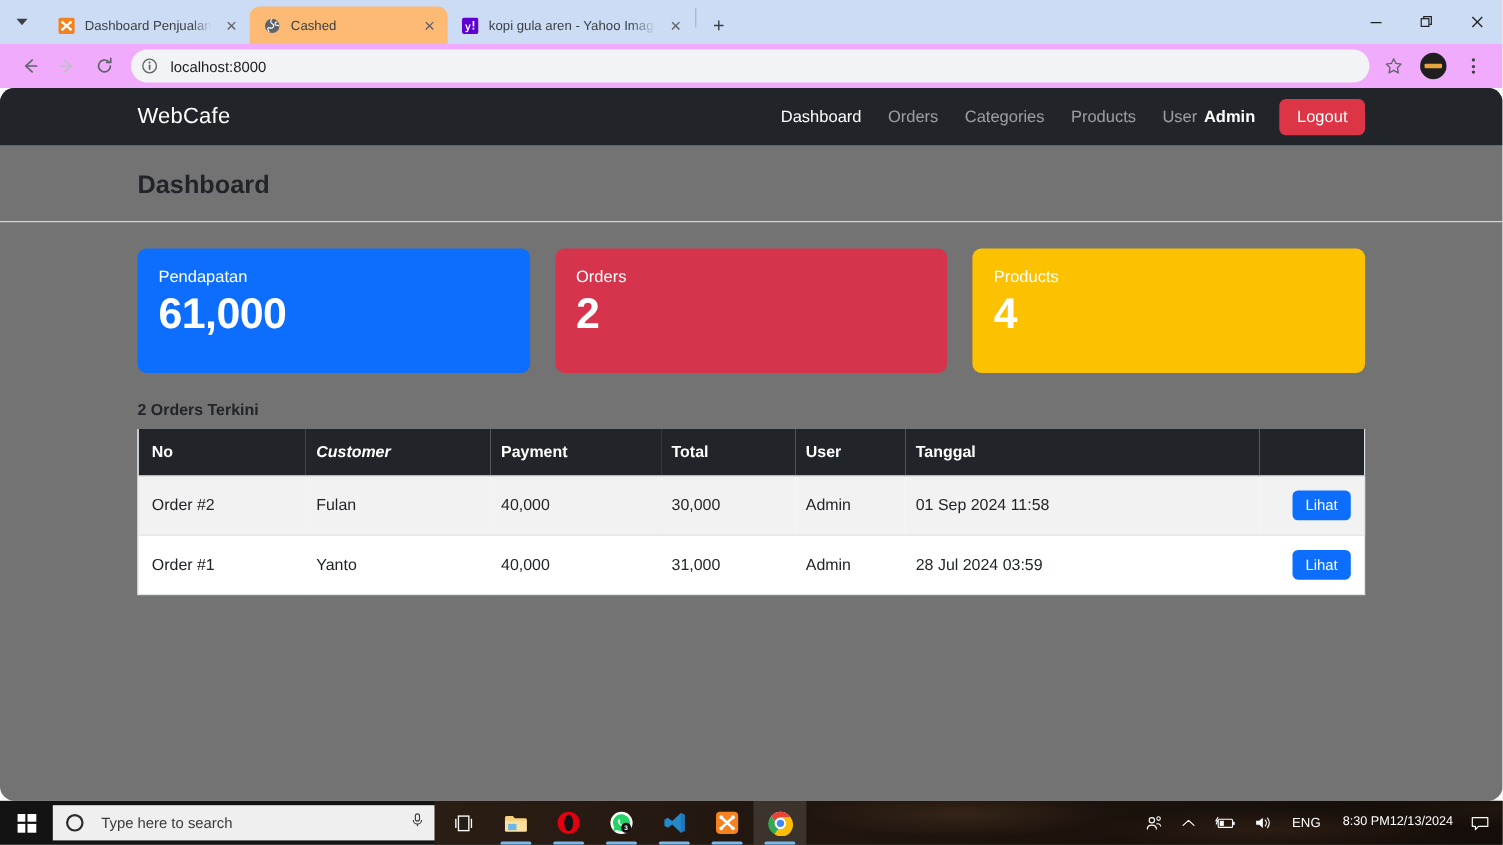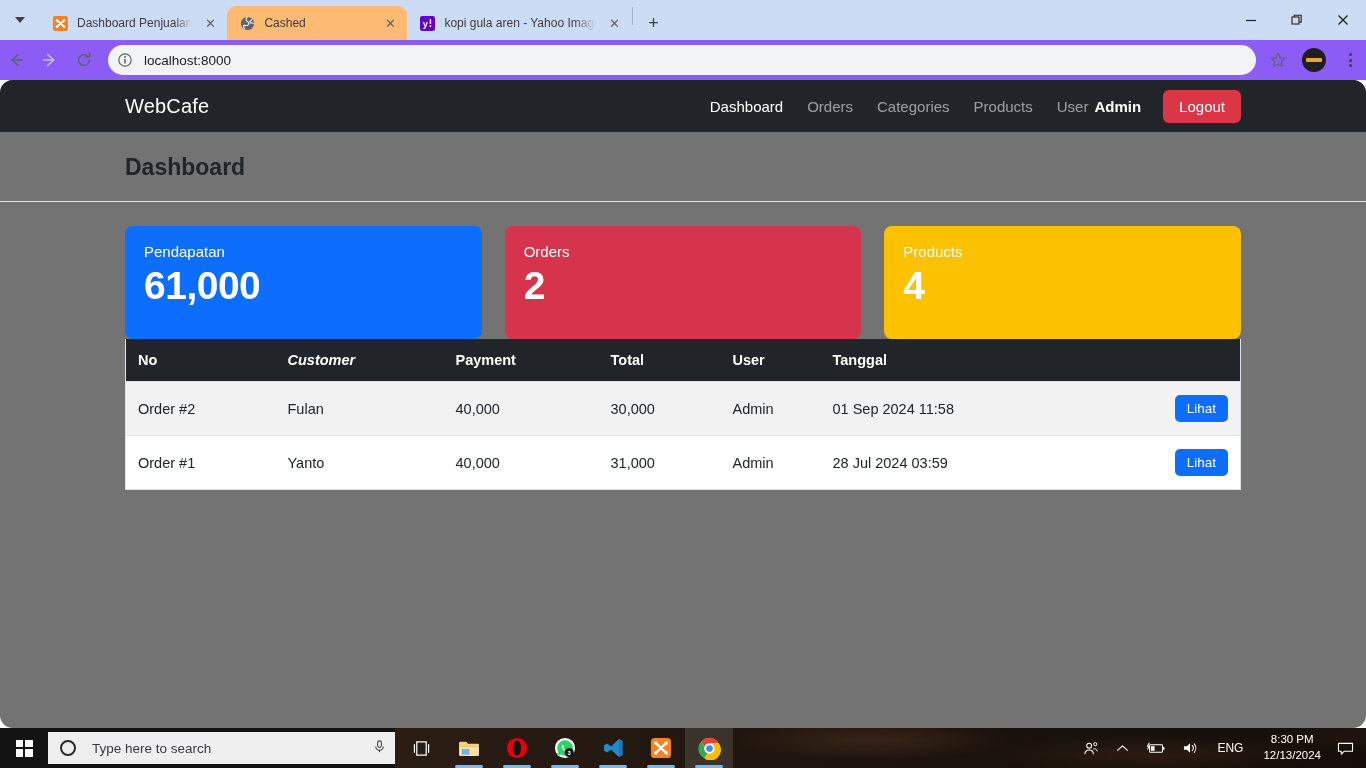--- a/index.html
+++ b/index.html
@@ -44,22 +44,22 @@
   }
   .tab-sep { width: 1px; height: 18px; background: #9cb4d8; align-self: center; margin: 0 1px 8px 1px; }
   .newtab {
     width: 28px; height: 28px; display: flex; align-items: center; justify-content: center;
     font-size: 18px; color: #3c4043; margin: 0 0 3px 5px; border-radius: 50%;
   }
   .win-controls { position: absolute; right: 0; top: 0; height: 40px; display: flex; }
   .win-btn { width: 46px; height: 40px; display: flex; align-items: center; justify-content: center; color: #202124; }
 
   .toolbar {
-    height: 40px; background: #8b5cf6; display: flex; align-items: center;
-    padding: 0 0; gap: 2px; flex: none;
+    height: 40px; background: #f0abfc; display: flex; align-items: center;
+    padding: 0 11px; gap: 2px; flex: none;
   }
   .tb-icon {
     width: 32px; height: 32px; display: flex; align-items: center; justify-content: center;
     border-radius: 50%; color: #3c4043; flex: none;
   }
   .omnibox {
     flex: 1; height: 30px; background: #f1f3f4; border-radius: 16px;
     display: flex; align-items: center; padding: 0 12px 0 6px; margin-left: 6px; margin-right: 4px;
     font-size: 13.5px; color: #202124; gap: 8px;
   }
@@ -177,21 +177,21 @@
     background: #76b9ed; border-radius: 2px;
   }
   .tb-app.active { background: rgba(255,255,255,.12); }
   .tray {
     position: absolute; right: 0; top: 0; height: 40px; display: flex; align-items: center;
     z-index: 2; gap: 0; padding-right: 2px;
   }
   .tray-item { padding: 0 8px; height: 40px; display: flex; align-items: center; justify-content: center; color: #fff; }
   .tray-lang { font-size: 12px; padding: 4px 10px; }
   .tray-clock {
-    display: flex; flex-direction: column; align-items: center; justify-content: center;
+    display: flex; flex-direction: row; align-items: center; justify-content: center;
     font-size: 11.5px; line-height: 1.35; padding: 0 10px; height: 40px; color: #fff;
   }
   .tray-notif { padding: 0 10px 0 6px; }
 </style>
 </head>
 <body>
 
 <div class="browser">
 
   <div class="tabstrip">
@@ -341,20 +341,21 @@
         <div class="card" id="card2" style="background: rgb(214, 52, 76);">
           <div class="card-label">Orders</div>
           <div class="card-value">2</div>
         </div>
         <div class="card" id="card3" style="background: rgb(252, 193, 0);">
           <div class="card-label">Products</div>
           <div class="card-value">4</div>
         </div>
       </div>
 
+      <div class="table-title">2 Orders Terkini</div>
 
       <table class="tbl">
         <thead>
           <tr>
             <th class="col-no">No</th>
             <th class="col-cust">Customer</th>
             <th class="col-pay">Payment</th>
             <th class="col-total">Total</th>
             <th class="col-user">User</th>
             <th class="col-tgl">Tanggal</th>

